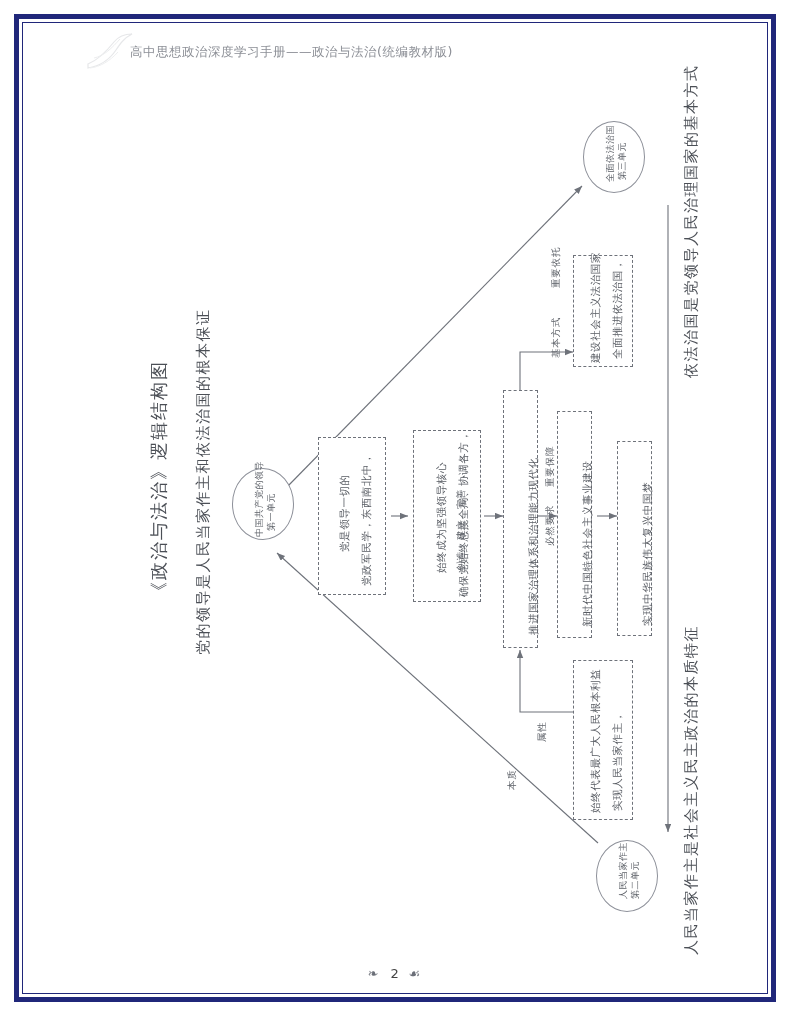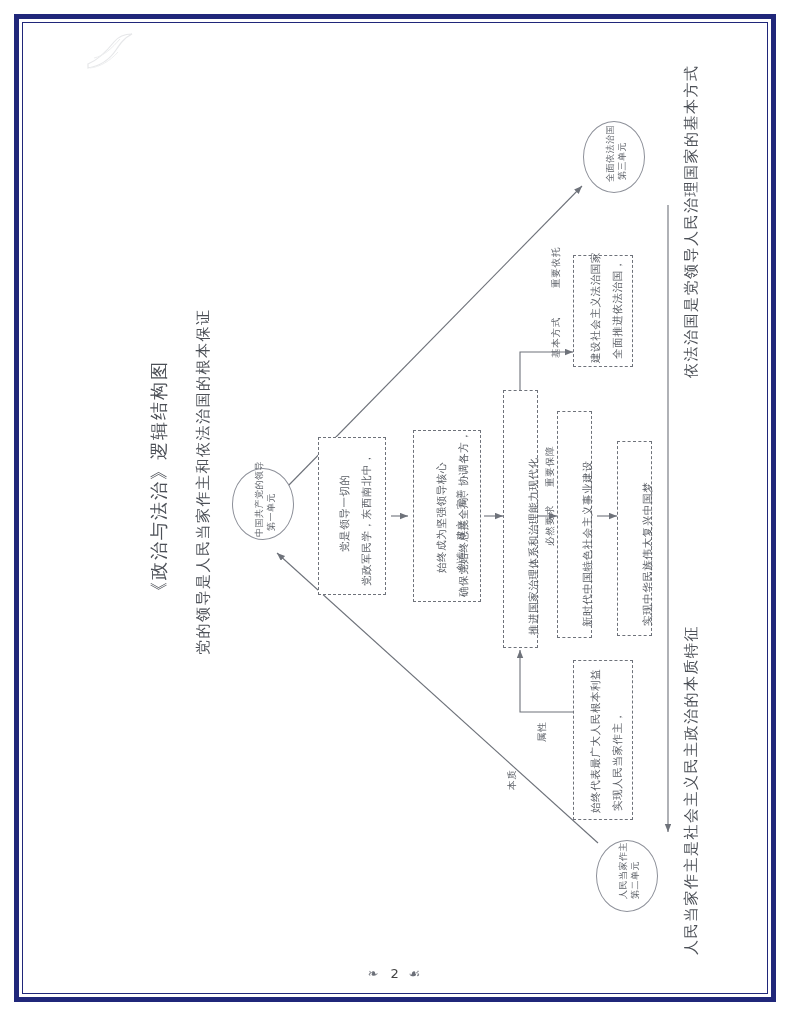--- a/index.html
+++ b/index.html
@@ -120,20 +120,21 @@
   <div class="frame-outer"></div>
   <div class="frame-inner"></div>
 
   <svg class="runhead-mark" viewBox="0 0 52 42">
     <path d="M4 34 C14 30 22 22 30 12 C34 7 40 4 48 4 C40 8 36 14 32 20
              C26 29 16 36 4 38 Z" fill="none" stroke="#b9bcc2" stroke-width="1.2"></path>
     <path d="M10 28 C20 26 28 18 36 9" fill="none" stroke="#c7cace" stroke-width="1"></path>
     <path d="M6 38 C16 37 26 31 34 22" fill="none" stroke="#ced1d5" stroke-width="1"></path>
   </svg>
 
+  <div class="runhead">高中思想政治深度学习手册——政治与法治(统编教材版)</div>
 
   <svg id="wires" viewBox="0 0 790 1016">
     <defs>
       <marker id="ah" markerWidth="9" markerHeight="9" refX="8" refY="3.2" orient="auto" markerUnits="userSpaceOnUse">
         <path d="M0,0 L8,3.2 L0,6.4 z" fill="#6e727a"></path>
       </marker>
     </defs>
     <g stroke="#6e727a" stroke-width="1.1" fill="none">
 
       <line x1="287" y1="487" x2="582" y2="186" marker-end="url(#ah)"></line>

